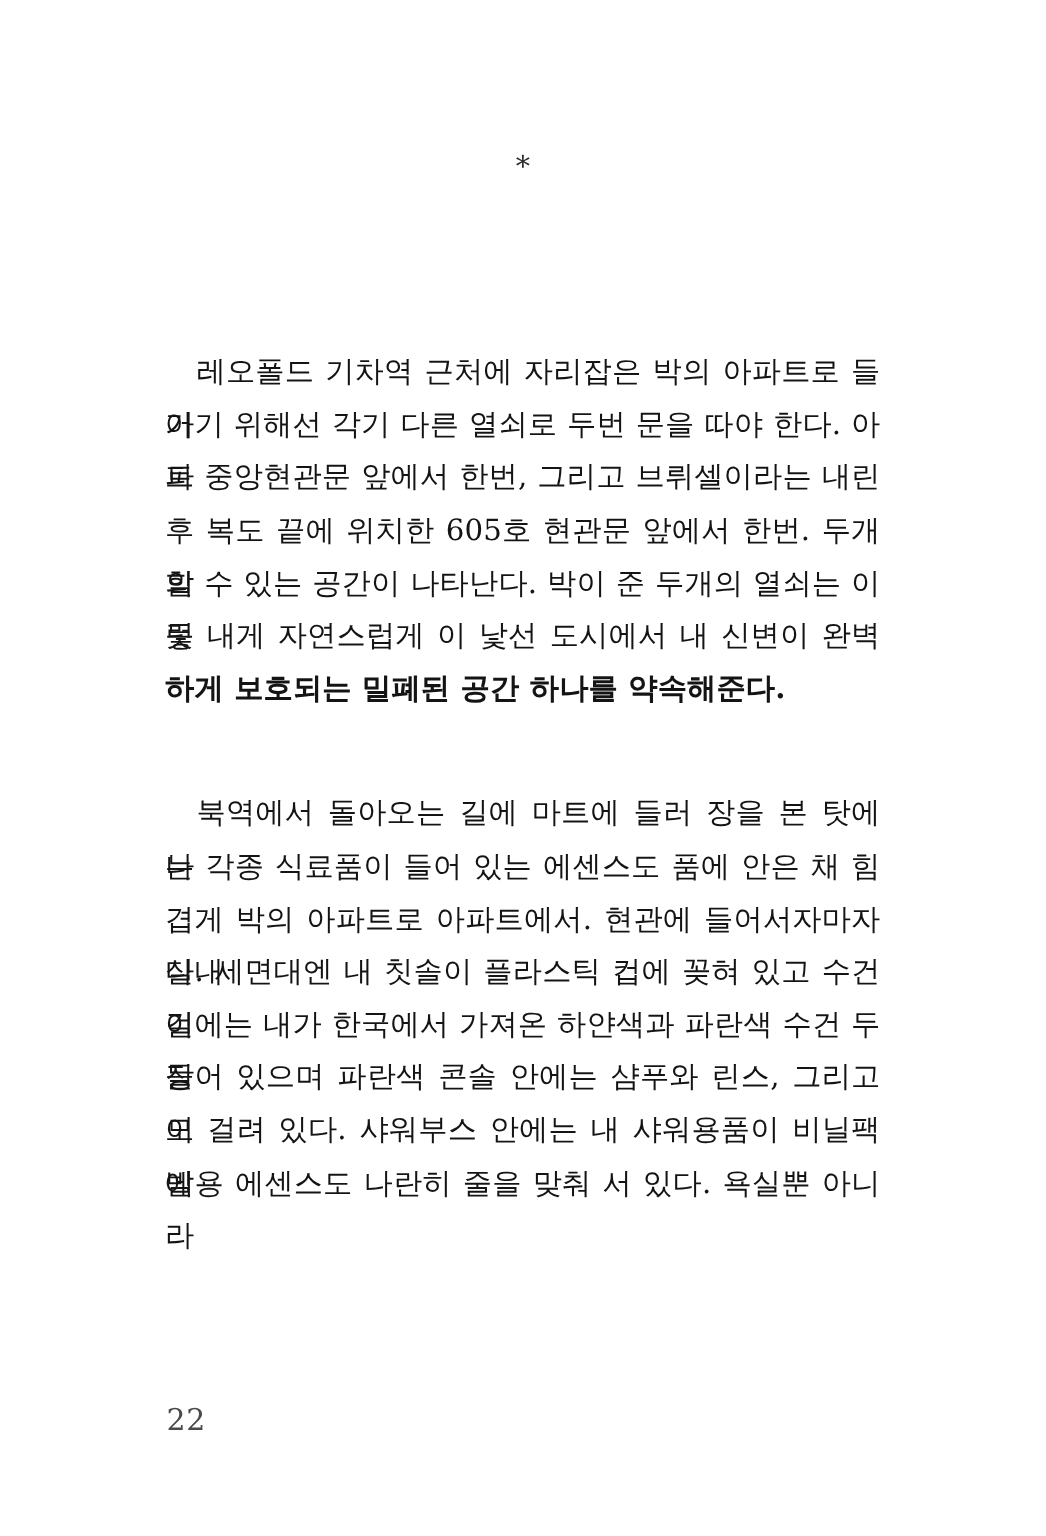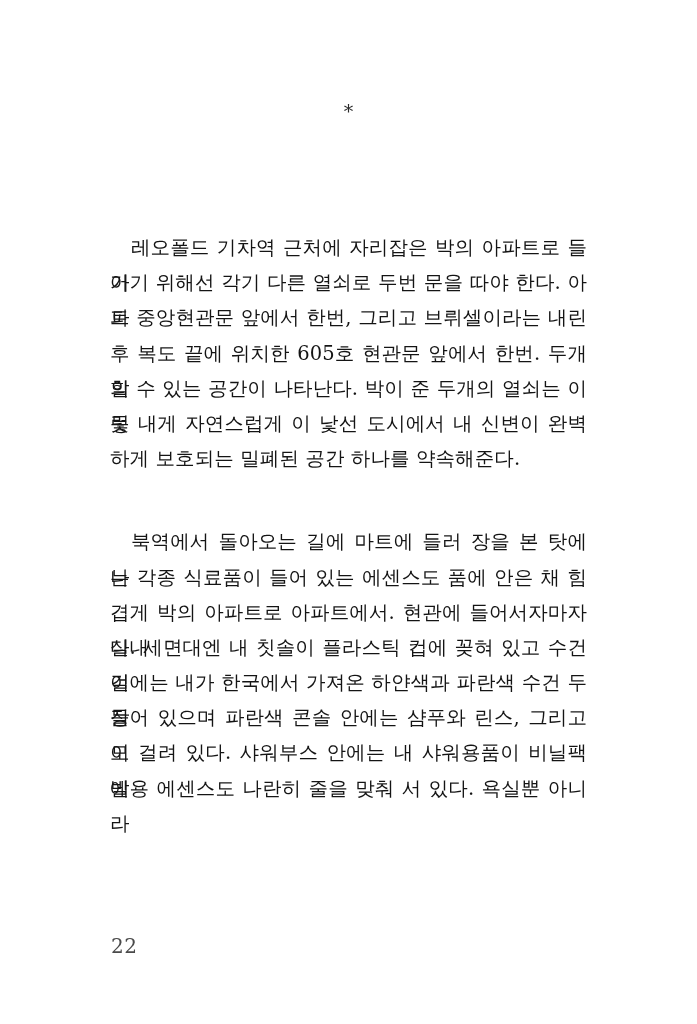--- a/index.html
+++ b/index.html
@@ -60,20 +60,21 @@
     text-align: justify;
     text-align-last: justify;
     white-space: normal;
   }
 
   
   .line.flush {
     text-align: right;
     text-align-last: left;
     white-space: pre;
+    font-weight: bold;
   }
 
   
   .line.indent {
     text-indent: 21px;
     margin-top: 48px;
   }
 
   
   #folio {

